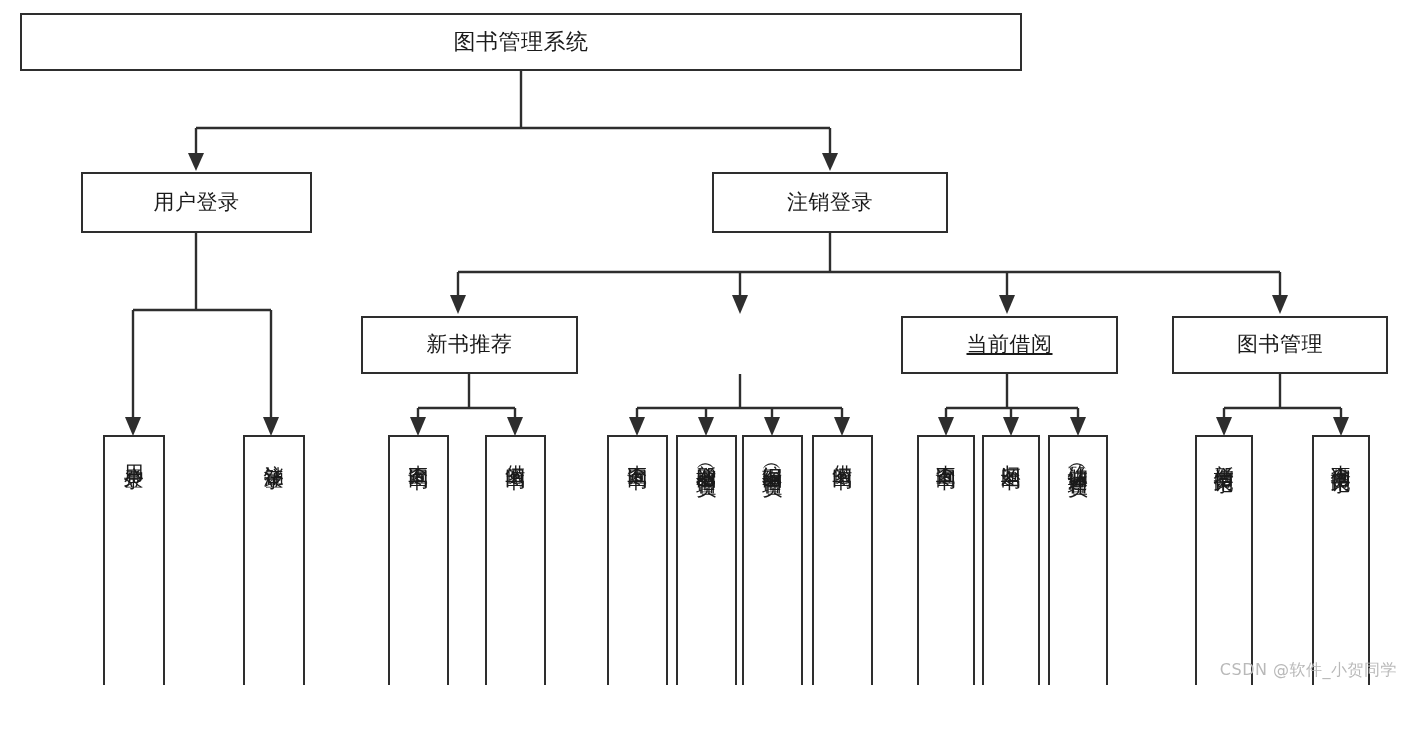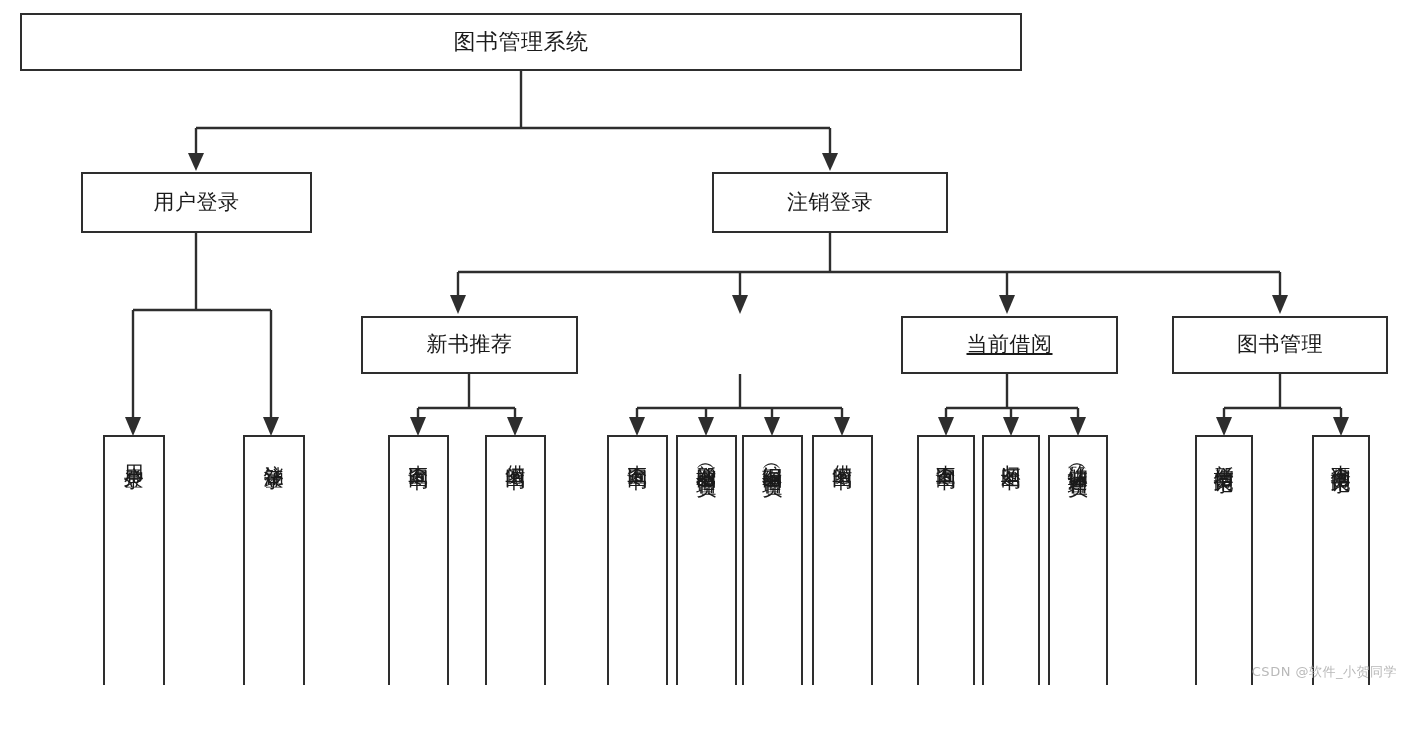--- a/index.html
+++ b/index.html
@@ -71,21 +71,21 @@
     fill: none;
   }
   #wires polygon {
     fill: #2e2e2e;
   }
   
   .watermark {
     position: absolute;
     right: 8px;
     bottom: 4px;
-    font-size: 13px;
+    font-size: 16px;
     color: #b9b9b9;
     white-space: nowrap;
     letter-spacing: 0.5px;
   }
 </style>
 </head>
 <body>
 
 <div id="canvas">
 

